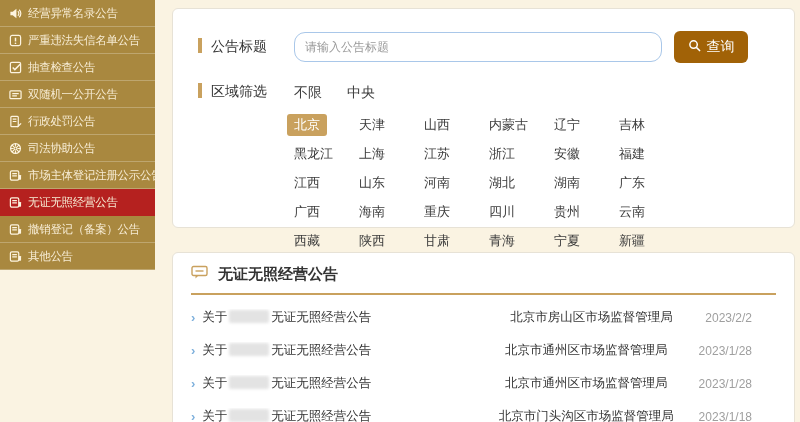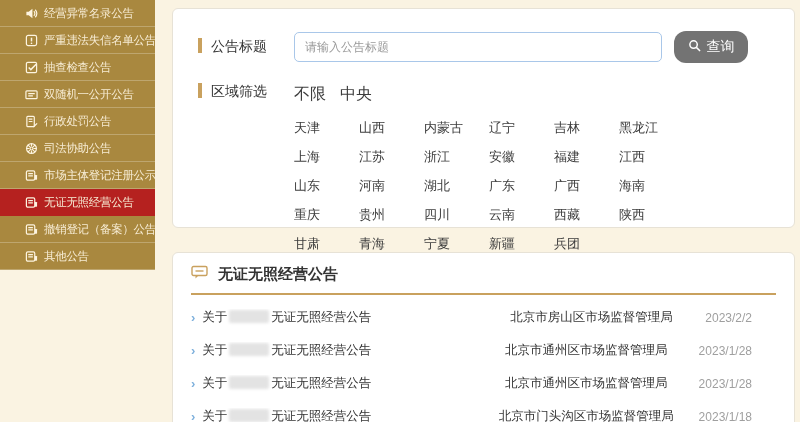--- a/index.html
+++ b/index.html
@@ -7,21 +7,21 @@
   body {
     font-family:"Liberation Sans","DejaVu Sans",sans-serif;
     background:#faf3e2;
     position:relative;
   }
 
   
   .sidebar { position:absolute; left:0; top:0; width:155px; }
   .side-item {
     display:flex; align-items:center; gap:5px;
-    height:27px; padding:0 4px 0 24px;
+    height:27px; padding:0 4px 0 8px;
     background:#a9883f;
     border-bottom:1px solid rgba(255,255,255,.25);
     color:#f7ecd4; font-size:11.5px; letter-spacing:-.3px;
     white-space:nowrap; overflow:hidden; cursor:pointer;
   }
   .side-item.active { background:#b5211f; border-bottom-color:#b5211f; }
   .side-icon { width:15px; height:15px; flex:0 0 15px; display:flex; align-items:center; justify-content:center; }
   .side-icon svg { width:13px; height:13px; }
 
   
@@ -31,37 +31,37 @@
   }
   .search-panel { top:8px; height:220px; }
   .list-panel   { top:252px; height:200px; border-radius:6px 6px 0 0; }
 
   .gold-bar { display:inline-block; width:4px; height:15px; background:#c9a15e; margin-right:9px; vertical-align:-2px; }
   .field-label { display:flex; align-items:flex-start; font-size:14px; color:#333; flex:0 0 96px; }
 
   
   .search-row { display:flex; align-items:center; margin:22px 0 0 25px; }
   .search-input {
-    width:368px; height:30px; border:1px solid #a9c7e9; border-radius:5px;
+    width:368px; height:30px; border:1px solid #a9c7e9; border-radius:11px;
     padding:0 10px; font-size:12px; color:#333; outline:none;
     font-family:"Liberation Sans","DejaVu Sans",sans-serif;
   }
   .search-input::placeholder { color:#9a9a9a; }
   .search-btn {
     margin-left:12px; height:32px; width:74px;
-    background:#737373; border:none; border-radius:12px;
+    background:#a16207; border:none; border-radius:6px;
     color:#fff; font-size:14px; display:flex; align-items:center; justify-content:center; gap:6px;
     cursor:pointer; font-family:inherit;
   }
   .search-btn svg { width:13px; height:13px; }
 
   
   .region-row { display:flex; margin:20px 0 0 25px; }
   .region-options { flex:1; }
-  .scope-row { display:flex; gap:14px; font-size:16px; color:#3c3c3c; padding-top:1px; }
+  .scope-row { display:flex; gap:25px; font-size:14px; color:#3c3c3c; padding-top:1px; }
   .scope-opt { cursor:pointer; }
   .province-grid {
     display:grid; grid-template-columns:repeat(6,65px);
     row-gap:7px; margin-top:12px; font-size:13px; color:#3c3c3c;
   }
   .province { cursor:pointer; }
   .province span { display:inline-block; padding:2px 7px; border-radius:3px; margin-left:-7px; }
   .province.selected span { background:#c9a15e; color:#fff; }
 
   
@@ -211,41 +211,43 @@
     <div class="field-label">
       <span class="gold-bar"></span>
       <span>区域筛选</span>
     </div>
     <div class="region-options">
       <div class="scope-row">
           <span class="scope-opt">不限</span>
           <span class="scope-opt">中央</span>
         </div>
       <div class="province-grid">
+          <div class="province selected"><span>北京</span></div>
           <div class="province"><span>天津</span></div>
           <div class="province"><span>山西</span></div>
           <div class="province"><span>内蒙古</span></div>
           <div class="province"><span>辽宁</span></div>
           <div class="province"><span>吉林</span></div>
           <div class="province"><span>黑龙江</span></div>
           <div class="province"><span>上海</span></div>
           <div class="province"><span>江苏</span></div>
           <div class="province"><span>浙江</span></div>
           <div class="province"><span>安徽</span></div>
           <div class="province"><span>福建</span></div>
           <div class="province"><span>江西</span></div>
           <div class="province"><span>山东</span></div>
           <div class="province"><span>河南</span></div>
           <div class="province"><span>湖北</span></div>
+          <div class="province"><span>湖南</span></div>
           <div class="province"><span>广东</span></div>
           <div class="province"><span>广西</span></div>
           <div class="province"><span>海南</span></div>
           <div class="province"><span>重庆</span></div>
+          <div class="province"><span>四川</span></div>
           <div class="province"><span>贵州</span></div>
-          <div class="province"><span>四川</span></div>
           <div class="province"><span>云南</span></div>
           <div class="province"><span>西藏</span></div>
           <div class="province"><span>陕西</span></div>
           <div class="province"><span>甘肃</span></div>
           <div class="province"><span>青海</span></div>
           <div class="province"><span>宁夏</span></div>
           <div class="province"><span>新疆</span></div>
           <div class="province"><span>兵团</span></div>
         </div>
     </div>

